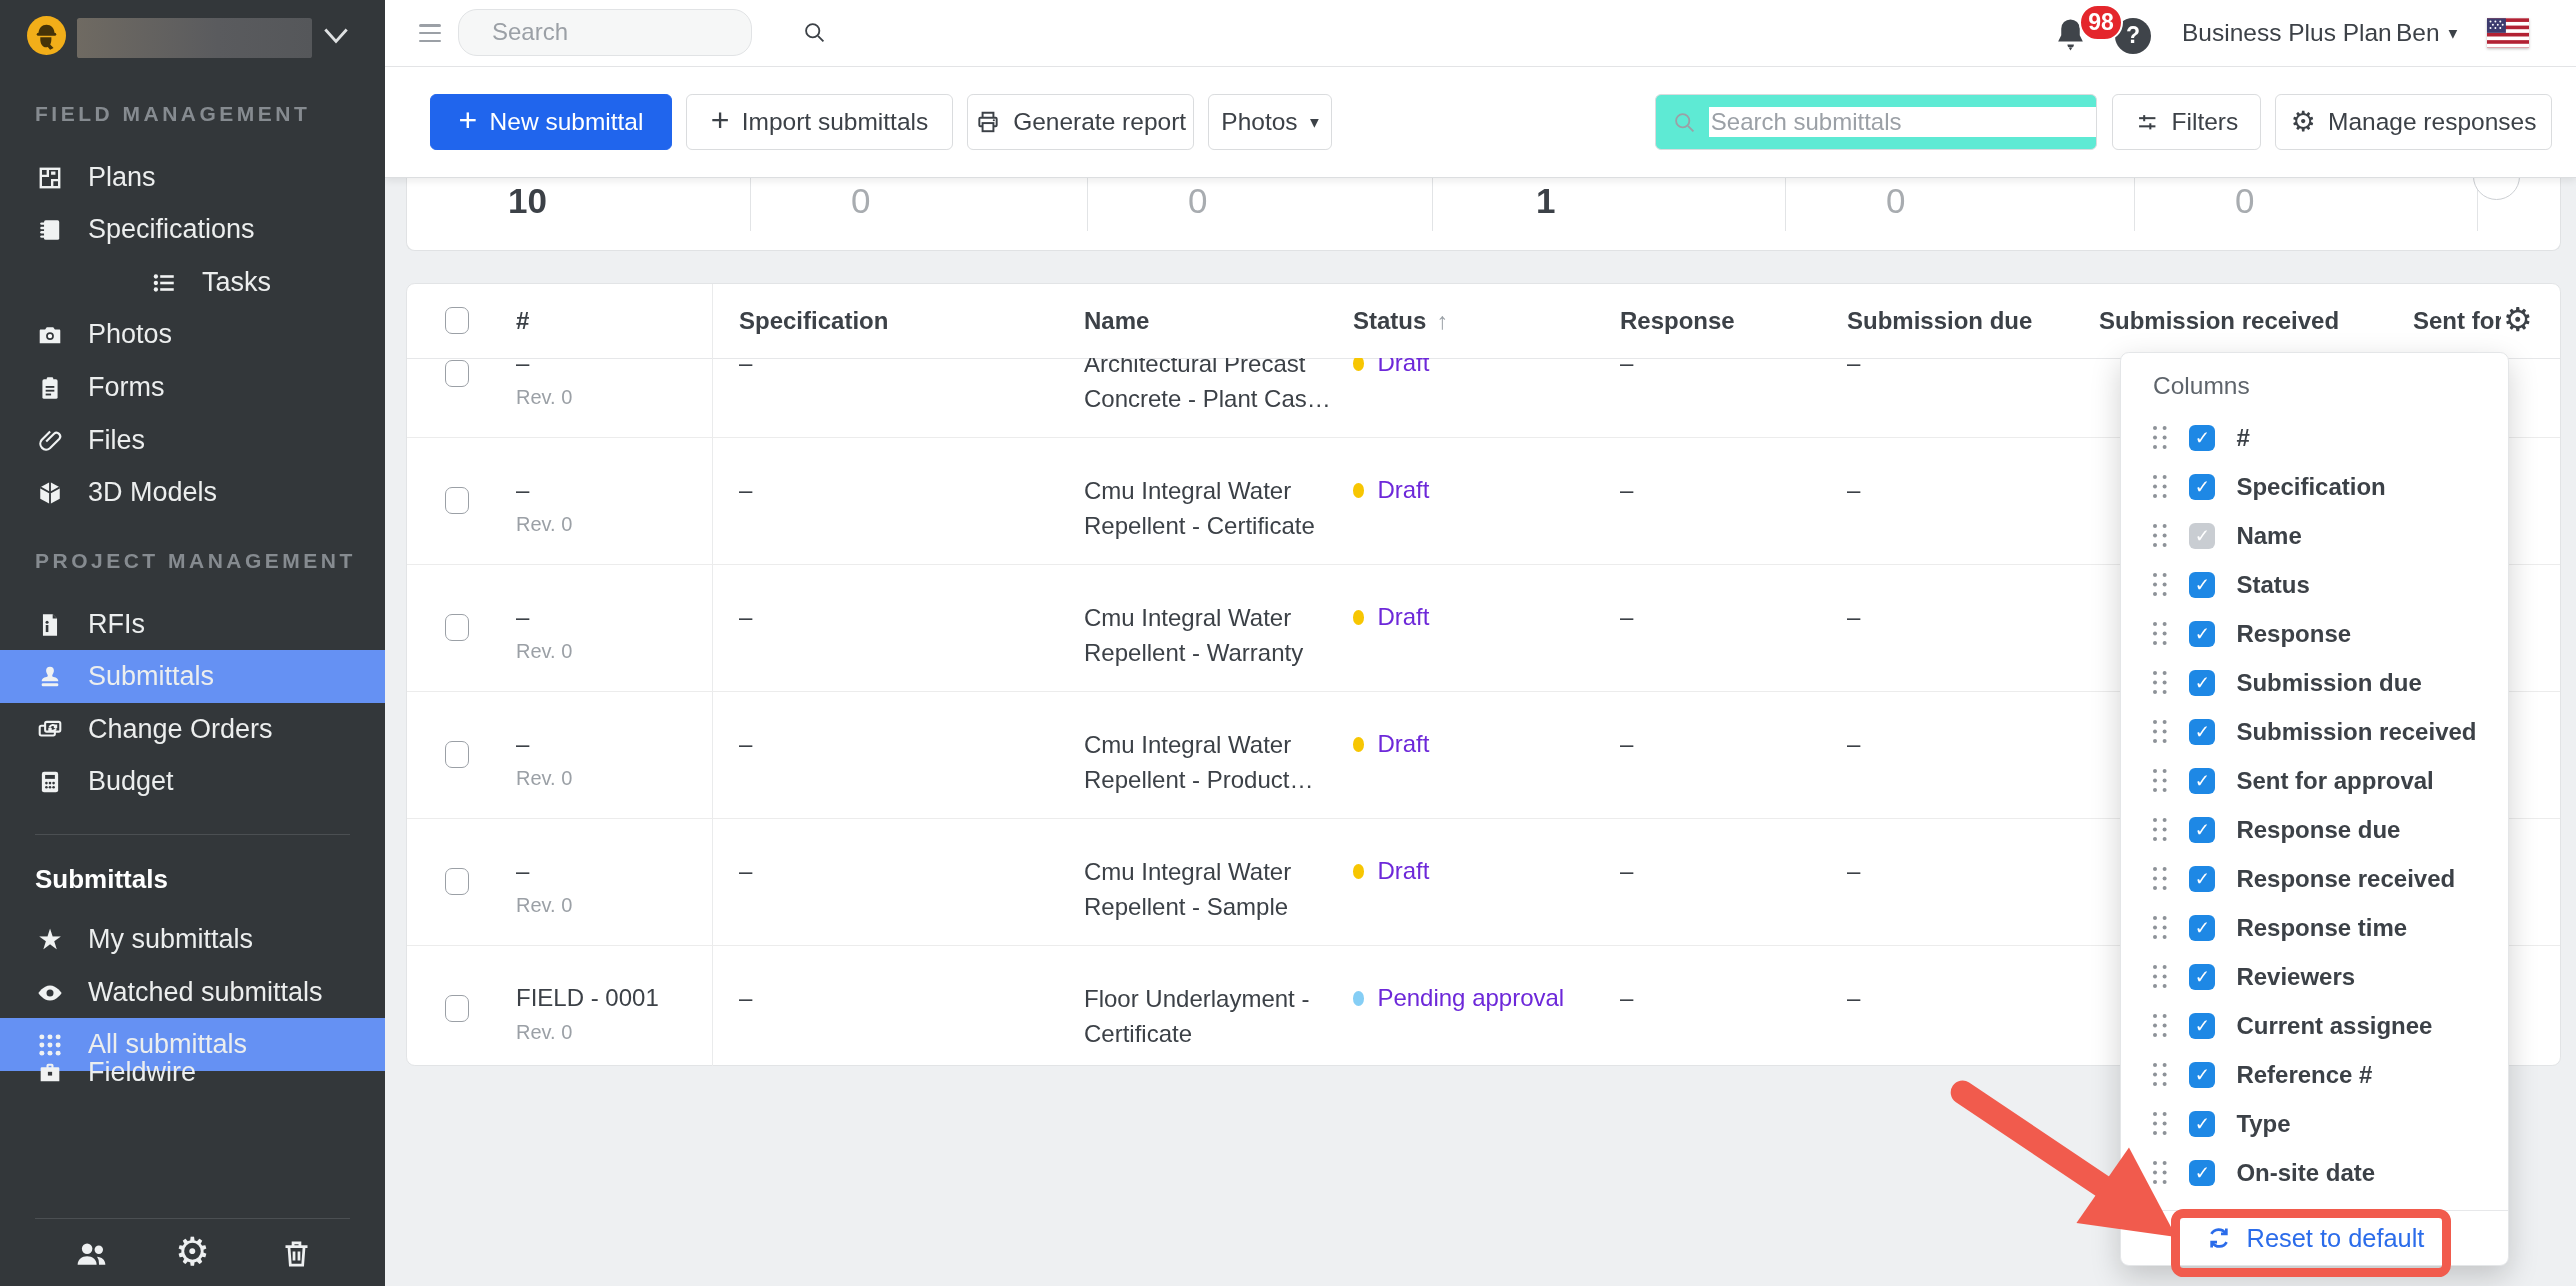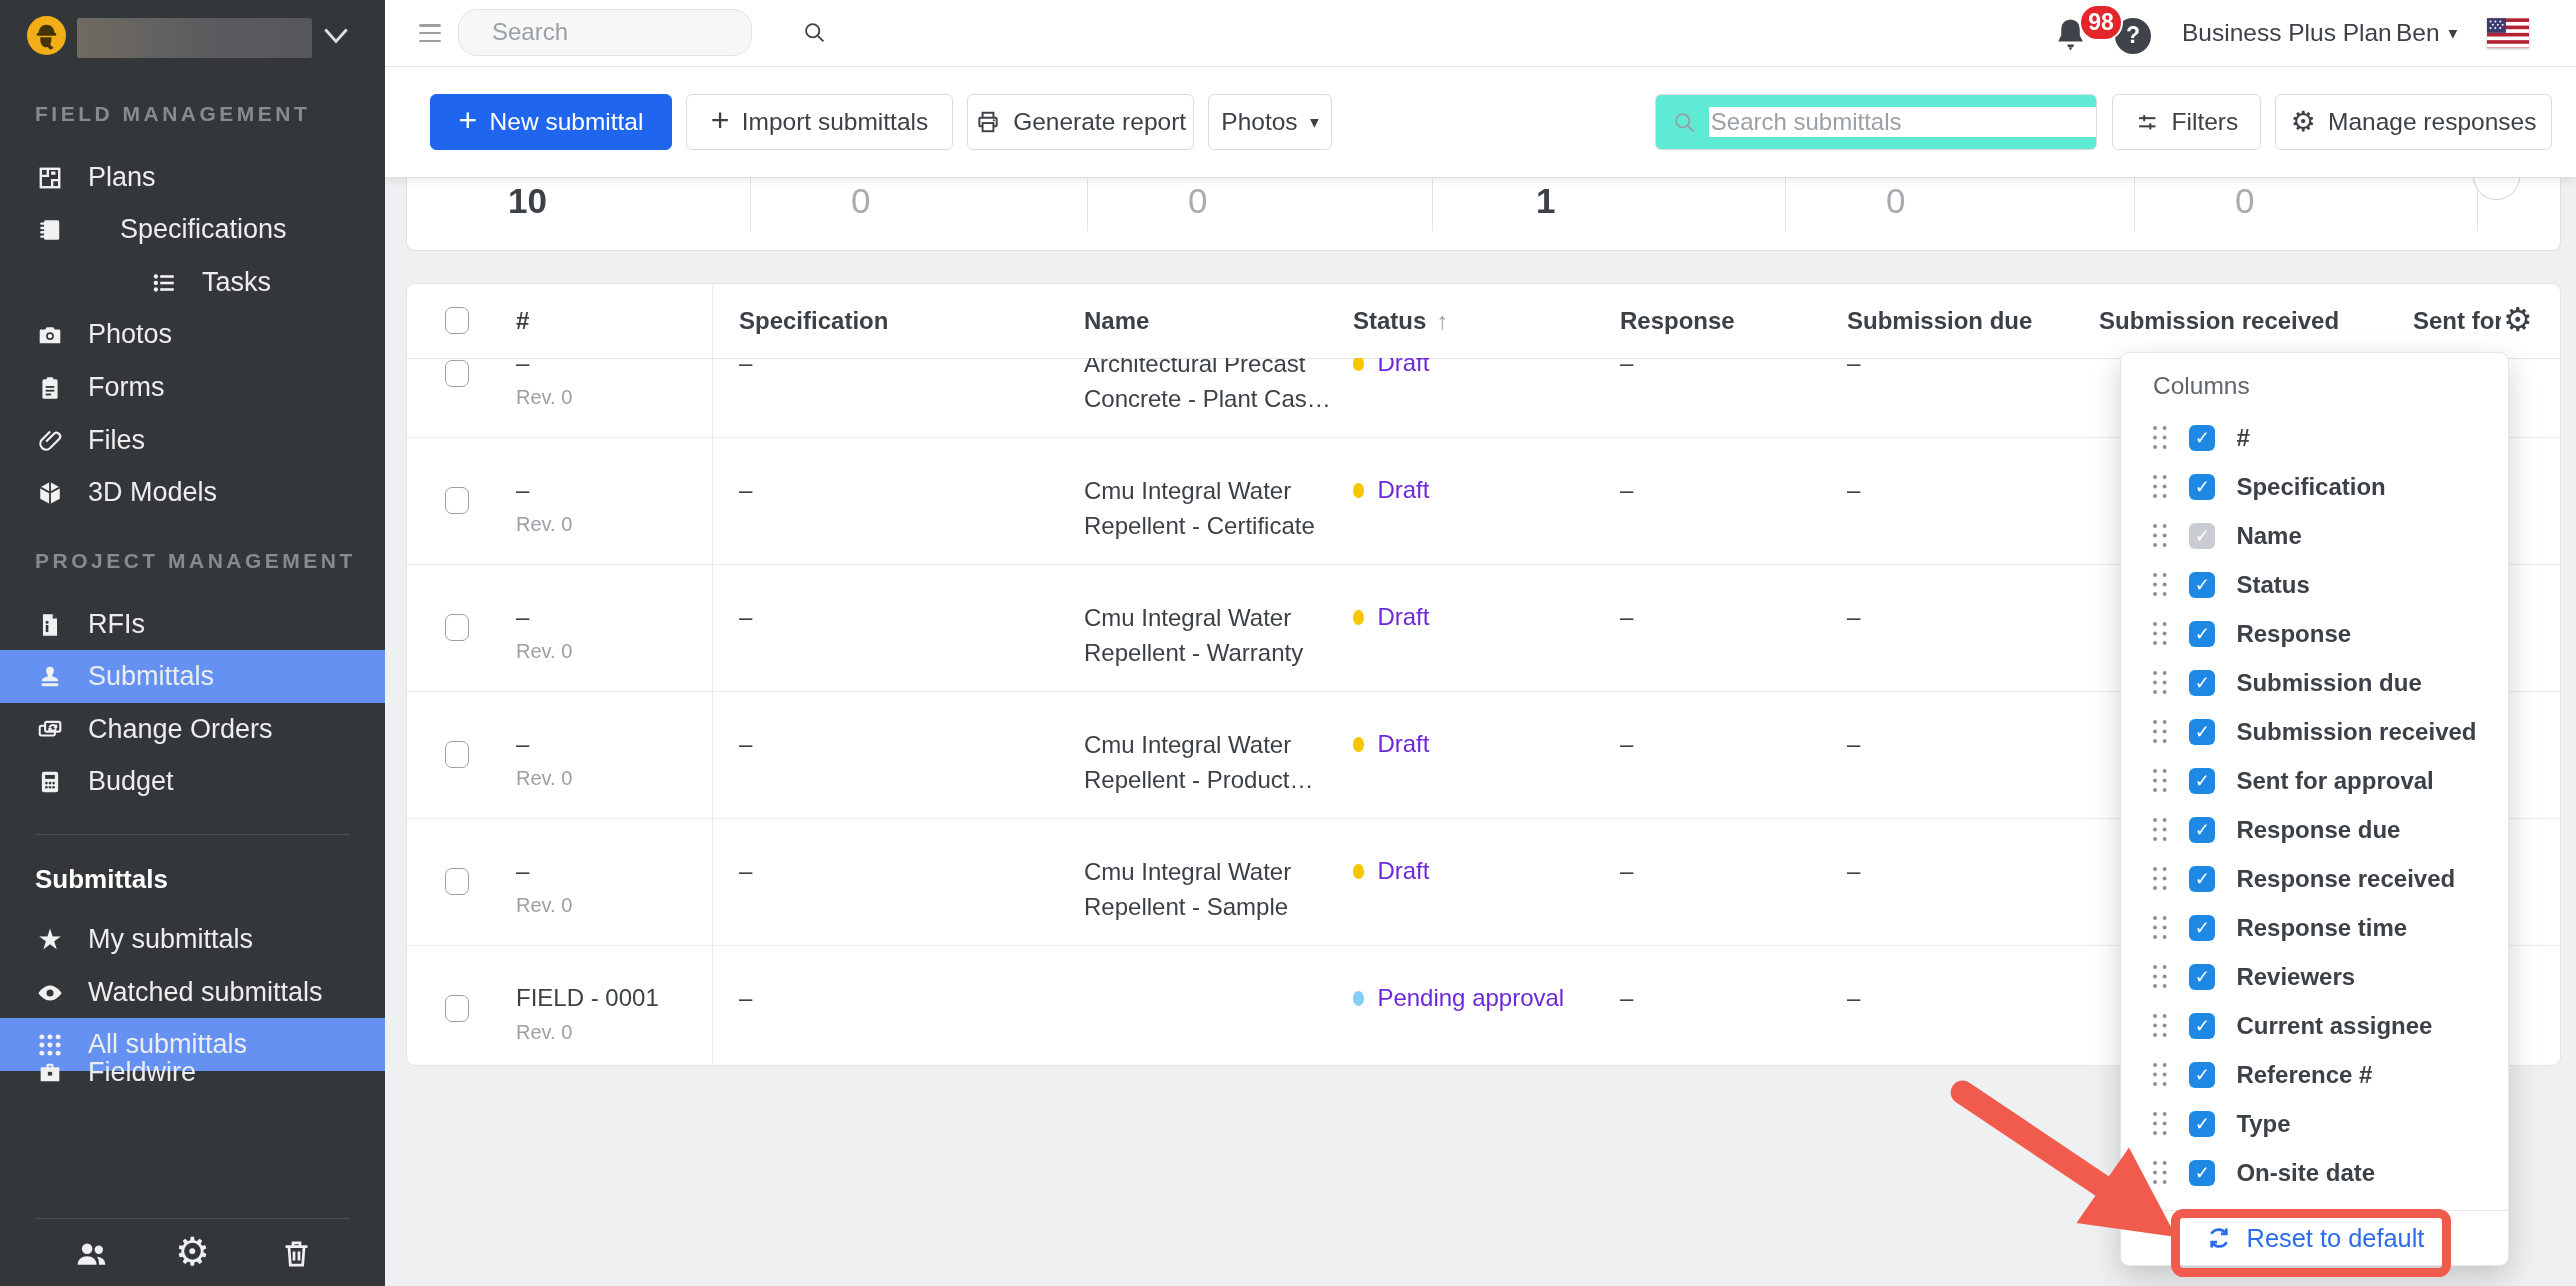--- a/index.html
+++ b/index.html
@@ -142,21 +142,21 @@
     <div class="s-item" style="top:151px;">
       <span class="s-ic">
           <svg width="26" height="26" viewBox="0 0 24 24" fill="none" stroke="currentColor" stroke-width="2.2">
             <rect x="3.5" y="3.5" width="17" height="17"></rect>
             <path d="M10 3.5V10H3.5M14 20.5V14h6.5"></path>
             <rect x="13" y="6" width="4" height="3" fill="currentColor" stroke="none"></rect>
           </svg>
         </span>
       <span class="s-lb">Plans</span>
     </div>
-    <div class="s-item" style="top:203px;gap:32px;">
+    <div class="s-item" style="top:203px;">
       <span class="s-ic">
           <svg width="26" height="26" viewBox="0 0 24 24" fill="currentColor">
             <rect x="6.5" y="3" width="14" height="18" rx="1.5"></rect>
             <rect x="3" y="5" width="5" height="2.2" rx="1.1"></rect>
             <rect x="3" y="9" width="5" height="2.2" rx="1.1"></rect>
             <rect x="3" y="13" width="5" height="2.2" rx="1.1"></rect>
             <rect x="3" y="17" width="5" height="2.2" rx="1.1"></rect>
           </svg>
         </span>
       <span class="s-lb">Specifications</span>
@@ -531,20 +531,21 @@
               <span class="st-lb">Draft</span>
             </span>
           <span class="c-resp">–</span>
           <span class="c-due">–</span>
         </div>
 
         <div class="row" style="border-bottom:none;">
           <span class="cbx c-check"></span>
           <span class="c-num"><span class="n1">FIELD - 0001</span><span class="n2" style="display:block;">Rev. 0</span></span>
           <span class="c-spec">–</span>
+          <span class="c-name"><span>Floor Underlayment -</span><br><span>Certificate</span></span>
           <span class="c-status">
               <span class="dot dot-pending"></span>
               <span class="st-lb">Pending approval</span>
             </span>
           <span class="c-resp">–</span>
           <span class="c-due">–</span>
         </div>
       </div>
     </div>
 

